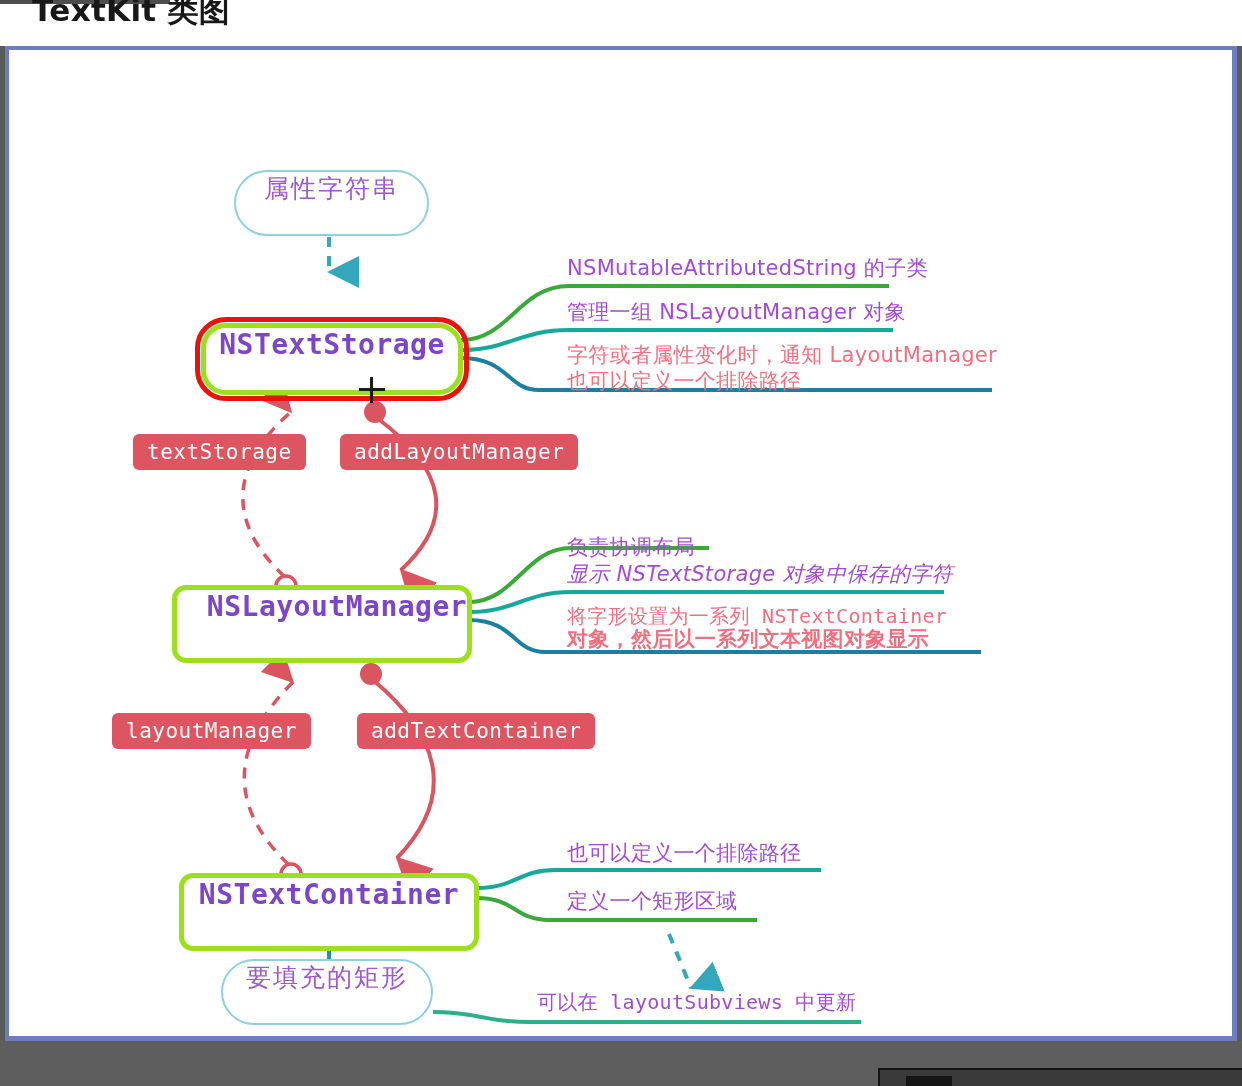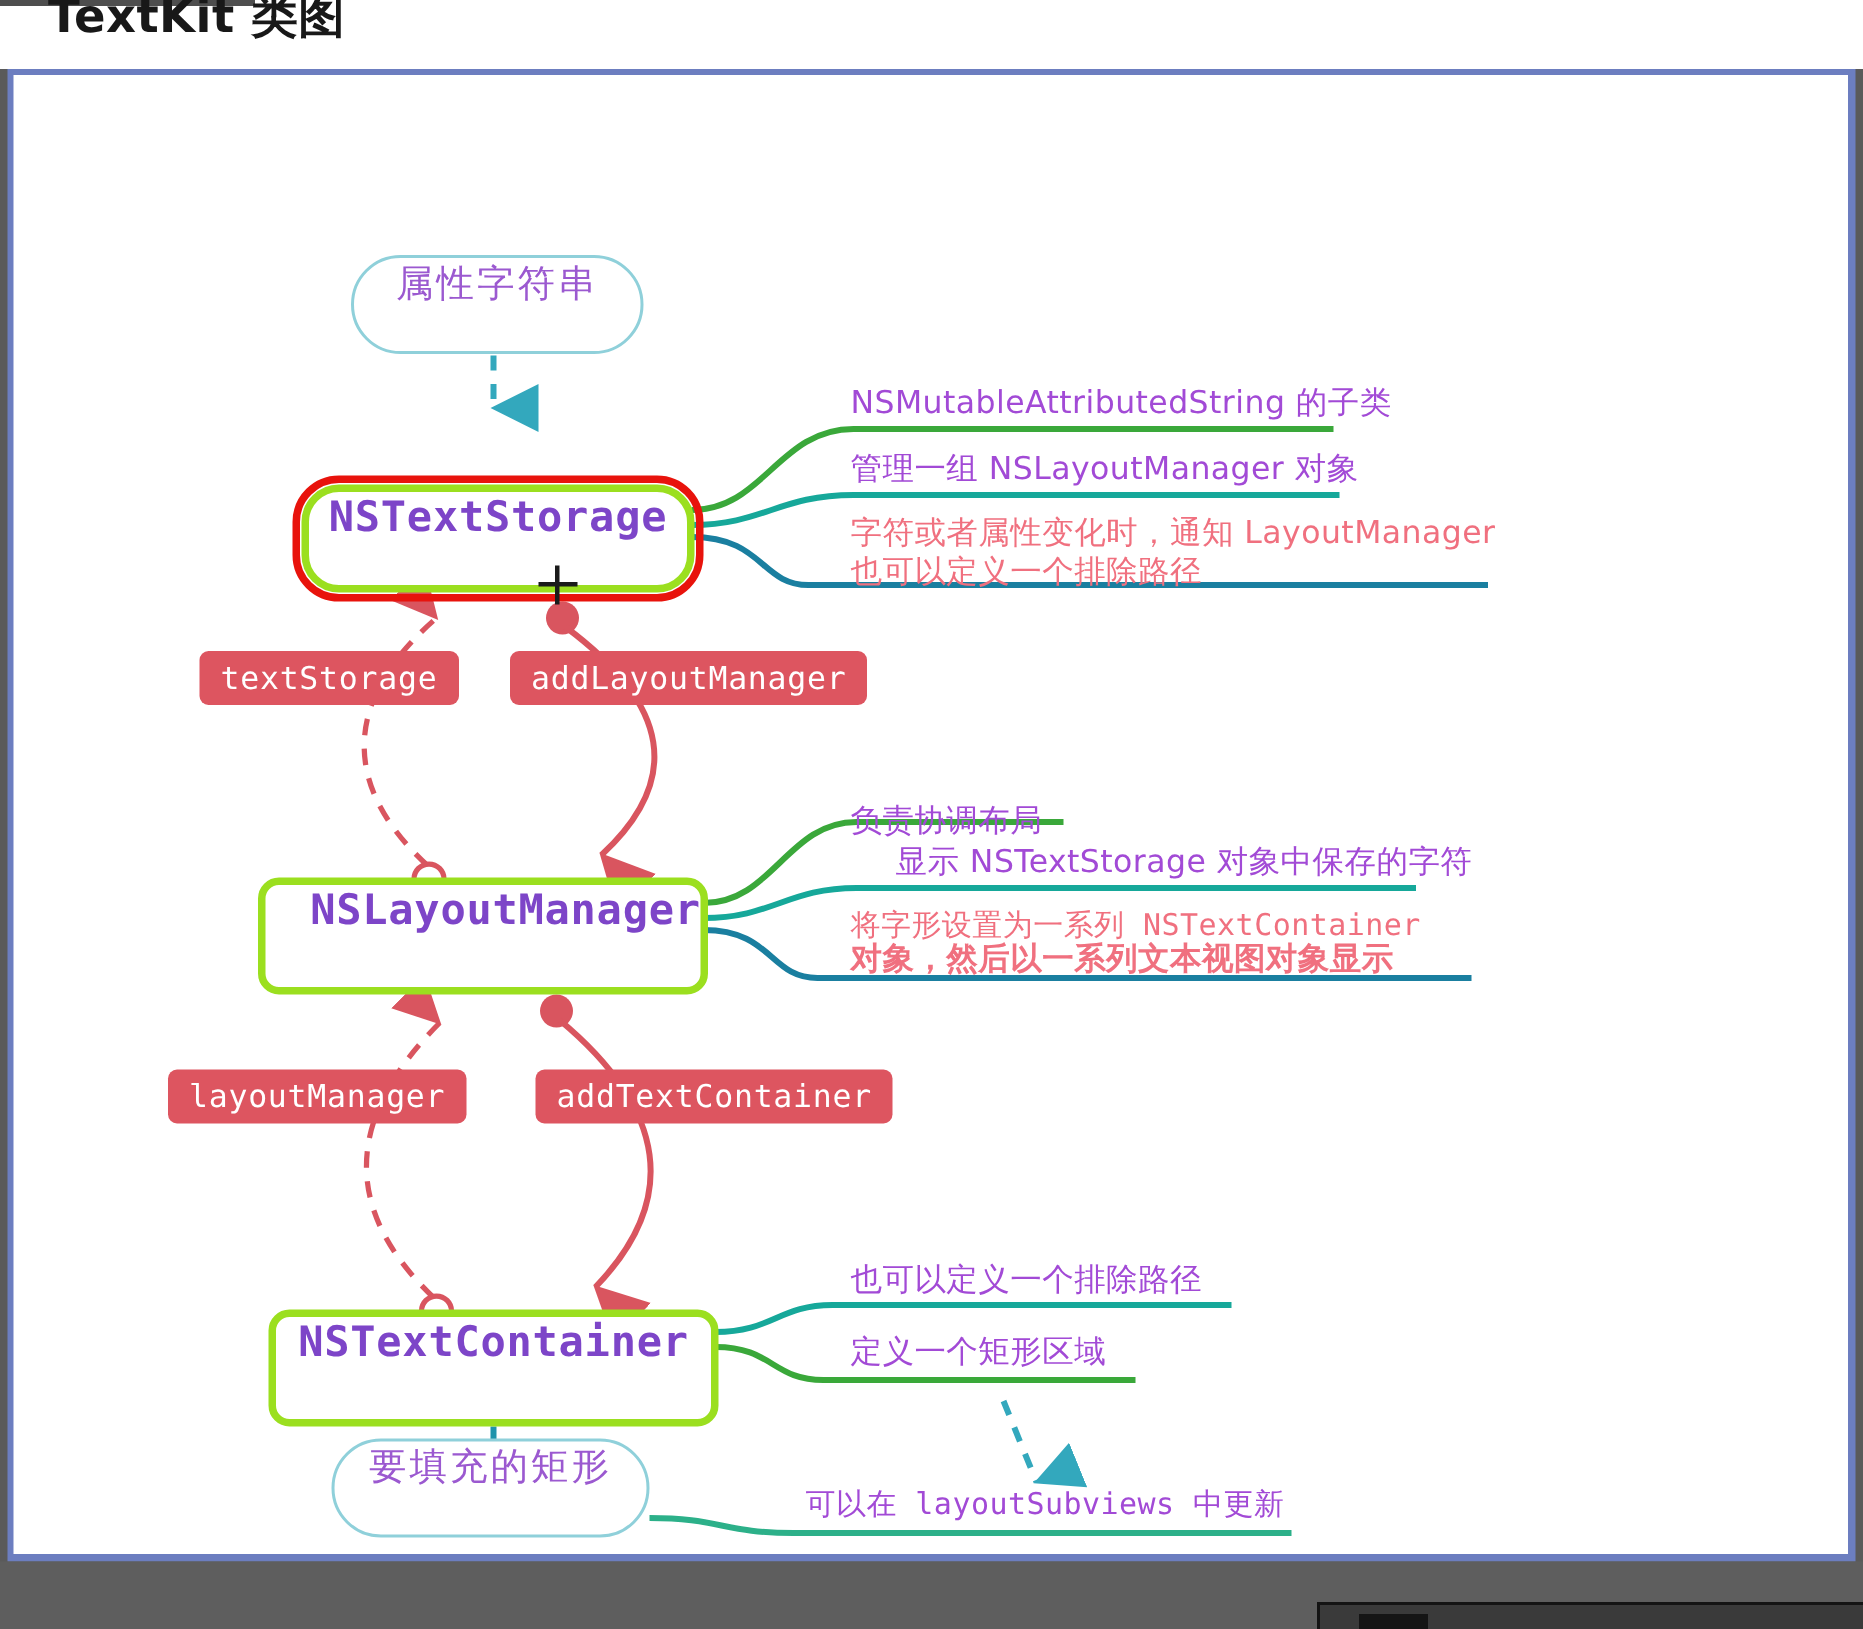--- a/index.html
+++ b/index.html
@@ -192,21 +192,21 @@
       <div class="node reltag" style="left:348px; top:663px;">
         <span>addTextContainer</span>
       </div>
 
       <div class="anno purple" style="left:558px; top:205px;">NSMutableAttributedString 的子类</div>
       <div class="anno purple" style="left:558px; top:249px;">管理一组 NSLayoutManager 对象</div>
       <div class="anno pink" style="left:558px; top:292px;">字符或者属性变化时，通知 LayoutManager</div>
       <div class="anno pink" style="left:558px; top:318px;">也可以定义一个排除路径</div>
 
       <div class="anno purple" style="left:558px; top:468px;margin-top:16px;">负责协调布局</div>
-      <div class="anno purple" style="left:588px; top:511px;">显示 NSTextStorage 对象中保存的字符</div>
+      <div class="anno purple" style="left:558px; top:511px;font-style:italic;">显示 NSTextStorage 对象中保存的字符</div>
       <div class="anno pink mono" style="left:558px; top:554px;">将字形设置为一系列 NSTextContainer</div>
       <div class="anno pink" style="left:558px; top:576px;font-weight:bold;">对象，然后以一系列文本视图对象显示</div>
 
       <div class="anno purple" style="left:558px; top:790px;">也可以定义一个排除路径</div>
       <div class="anno purple" style="left:558px; top:838px;">定义一个矩形区域</div>
 
       <div class="anno purple mono" style="left:528px; top:940px;">可以在 layoutSubviews 中更新</div>
 
       <div class="cursor" style="left:350px; top:327px;"></div>
 

